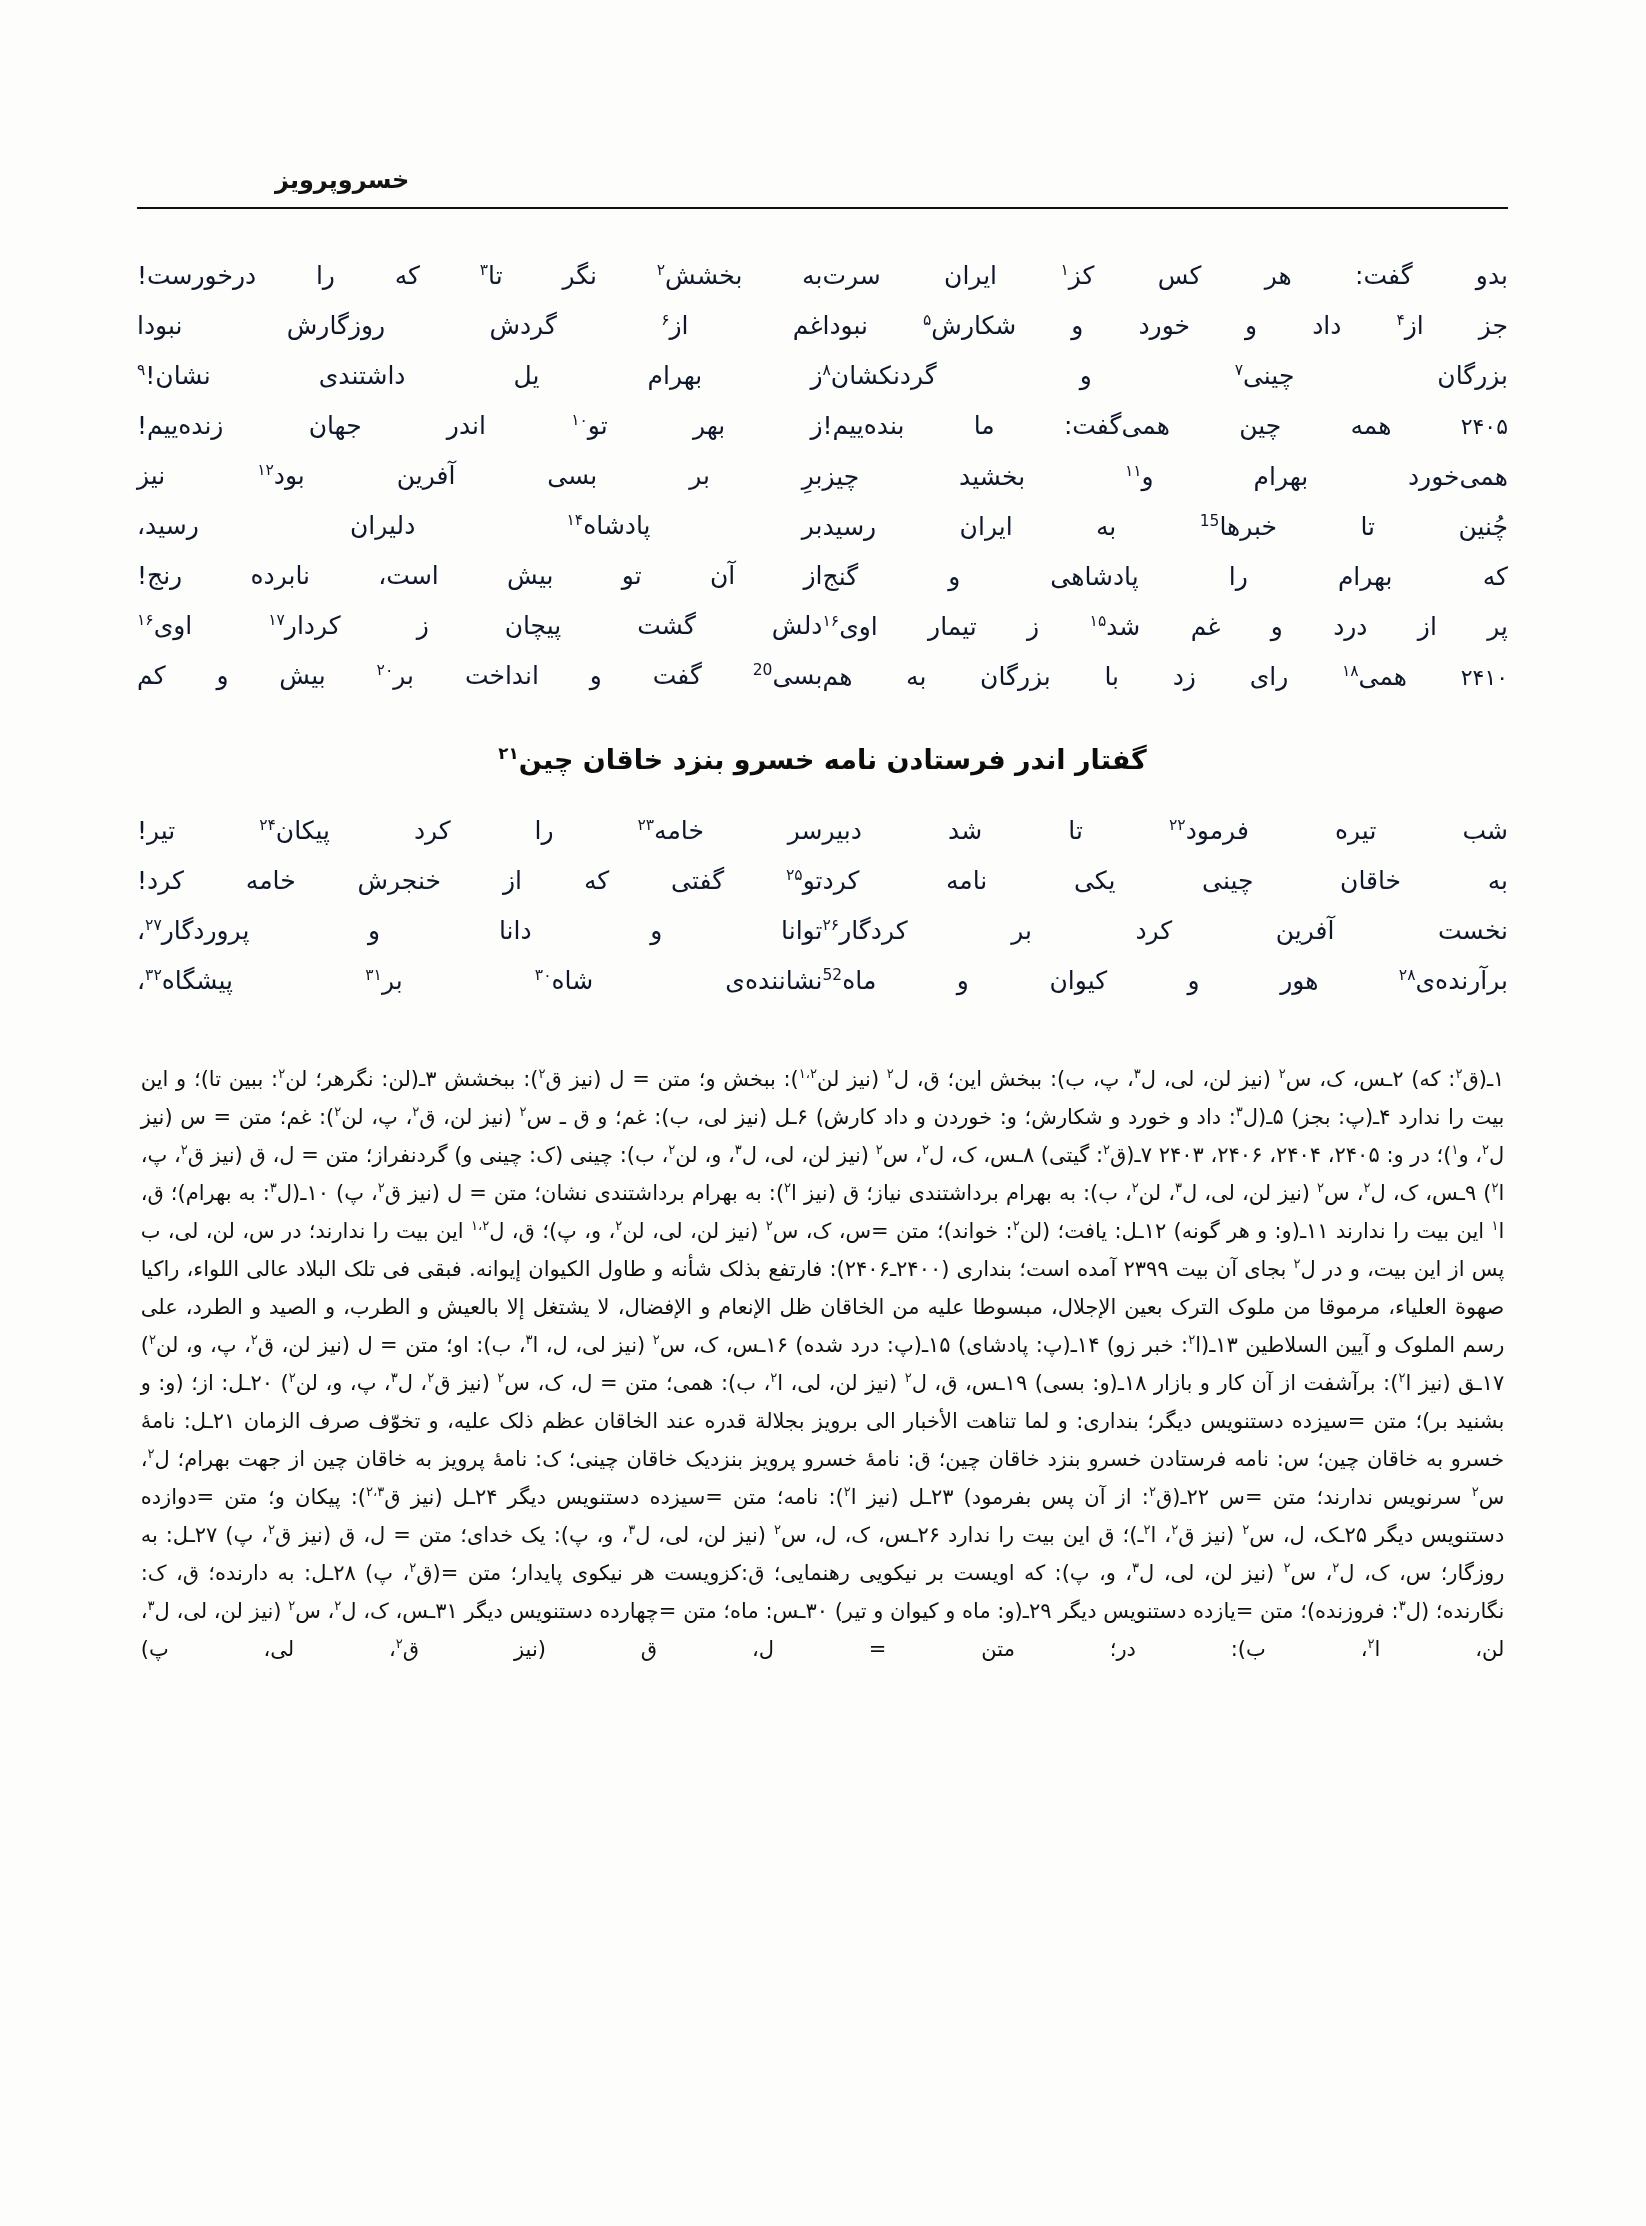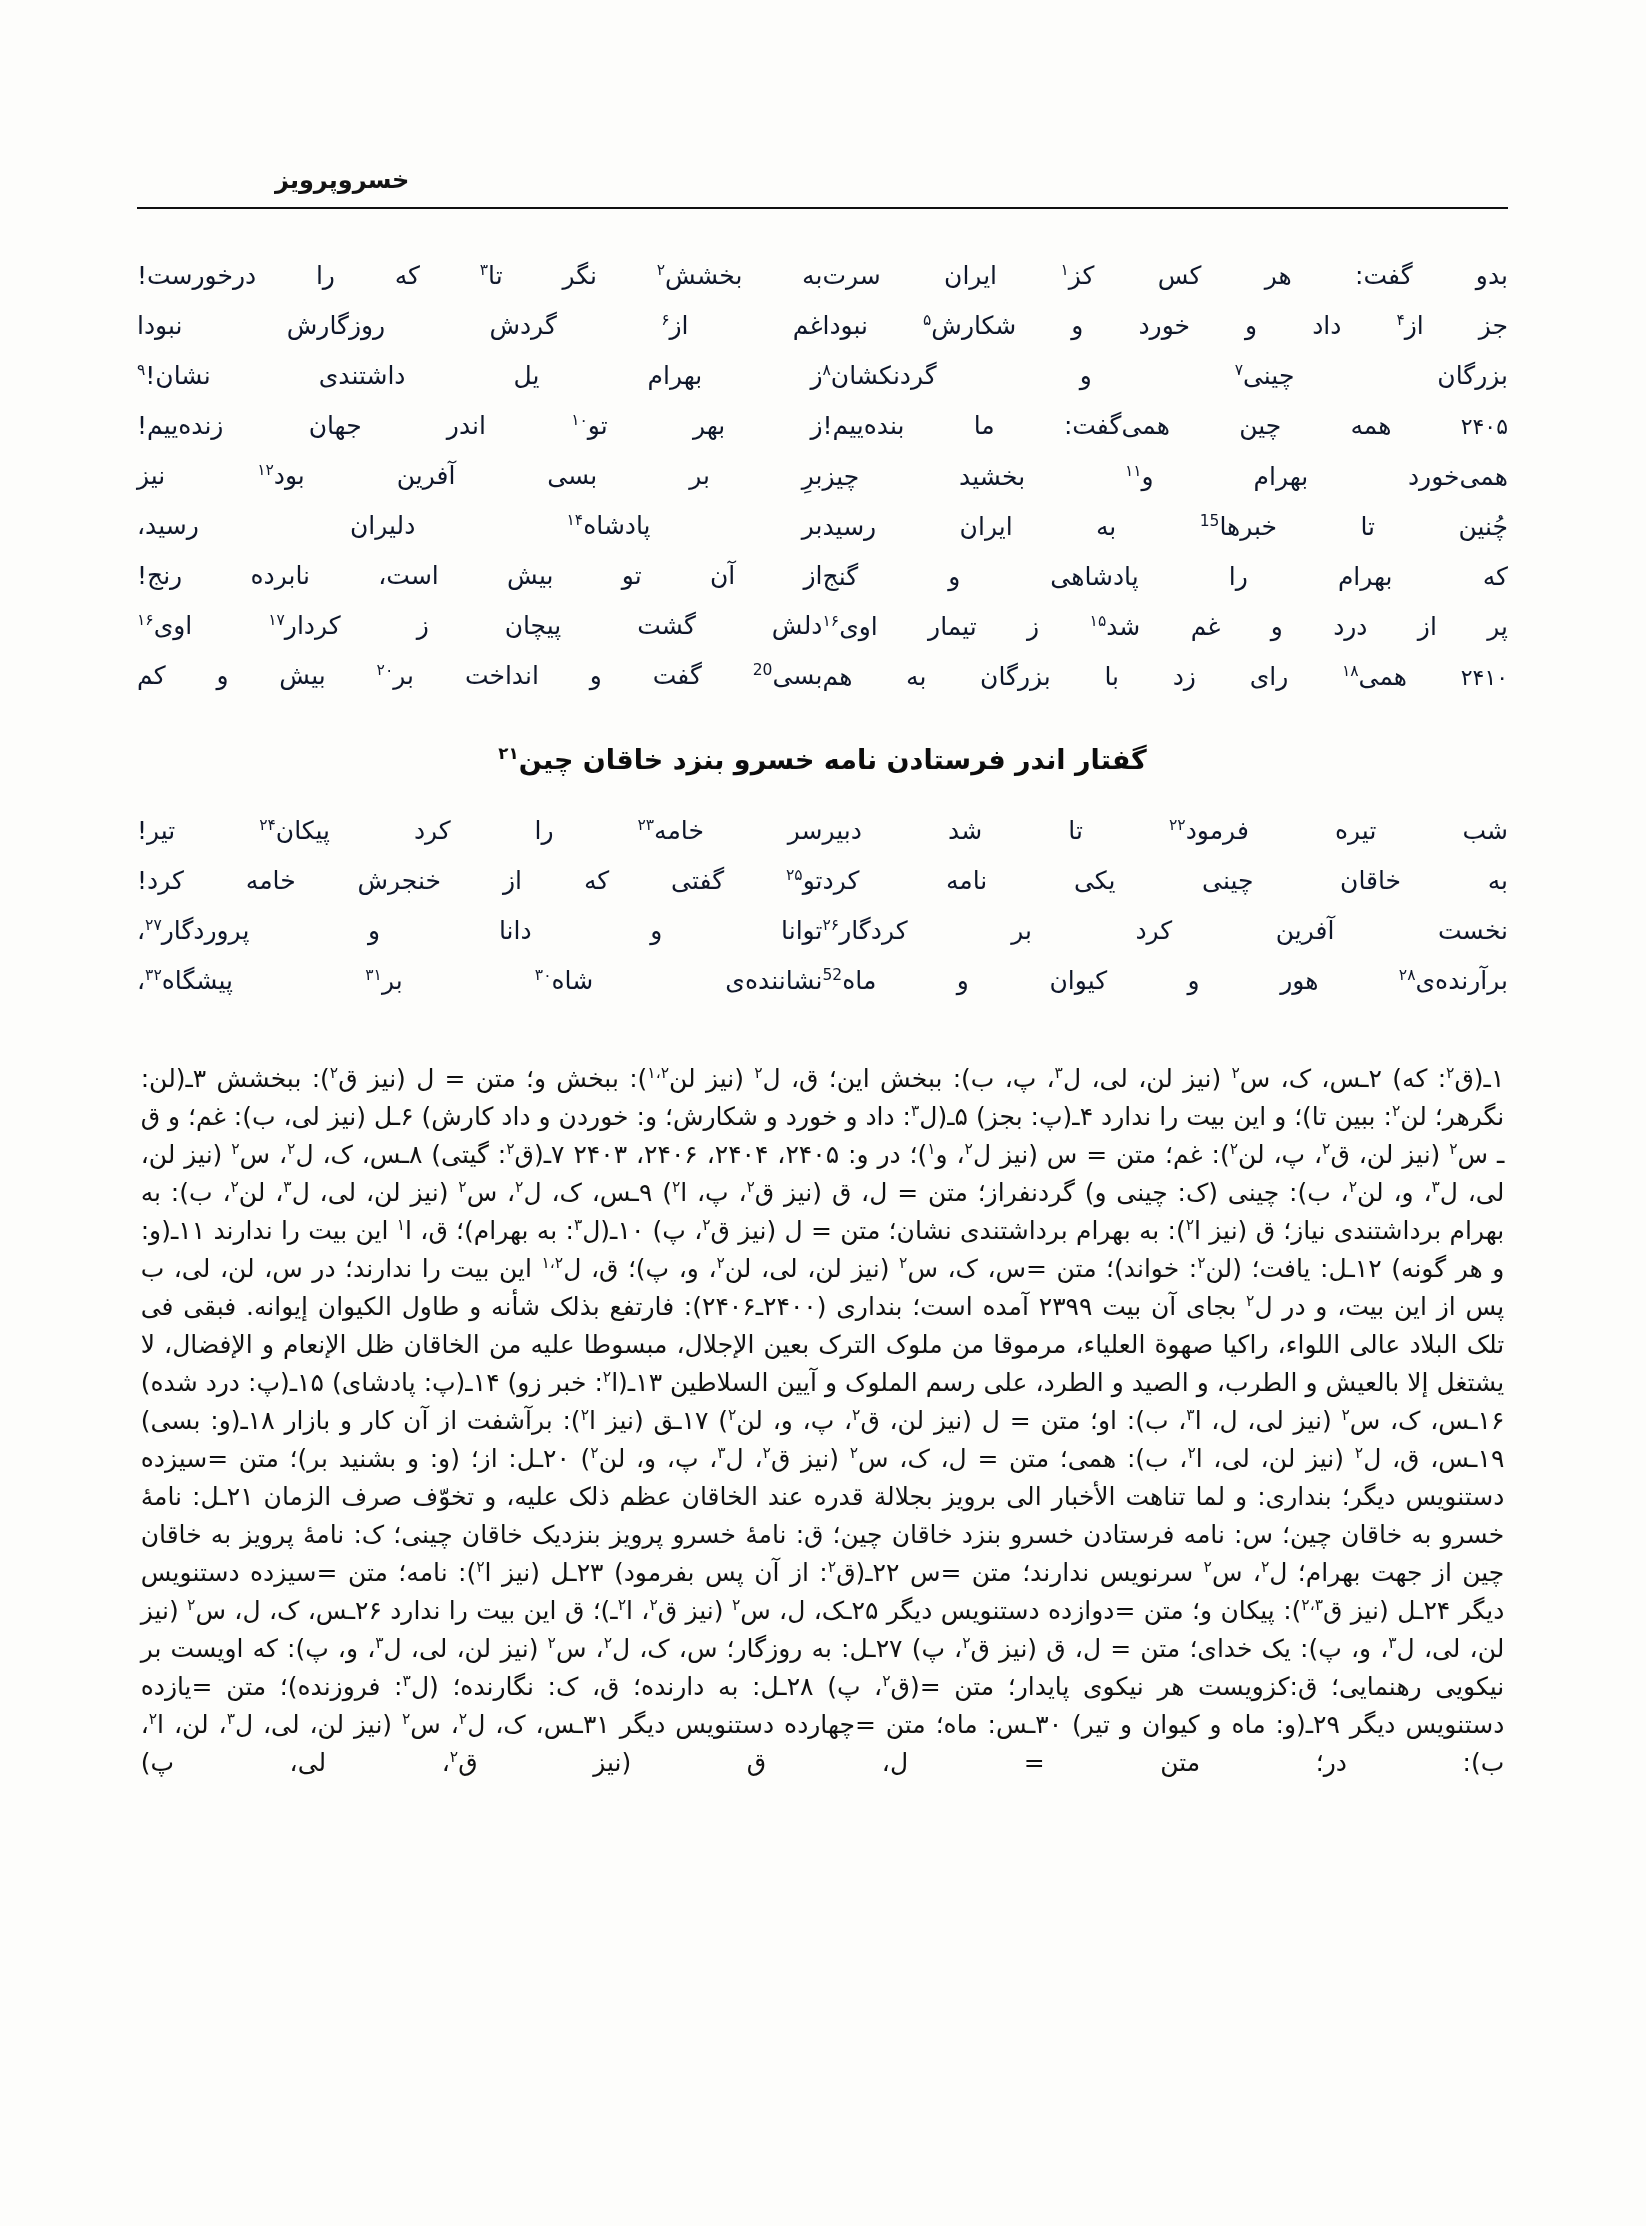--- a/index.html
+++ b/index.html
@@ -83,21 +83,21 @@
     font-weight: bold;
     font-size: 27px;
     color: #0d0d0d;
     margin: 41px 0 31px 0;
     letter-spacing: -0.3px;
   }
 
   
   .apparatus {
     margin-top: 54px;
-    font-size: 25px;
+    font-size: 21px;
     line-height: 38px;
     color: #111111;
     text-align: justify;
     text-align-last: justify;
     direction: rtl;
     padding-right: 3.7px;
     padding-left: 3.7px;
   }
   .apparatus p {
     margin: 0;

